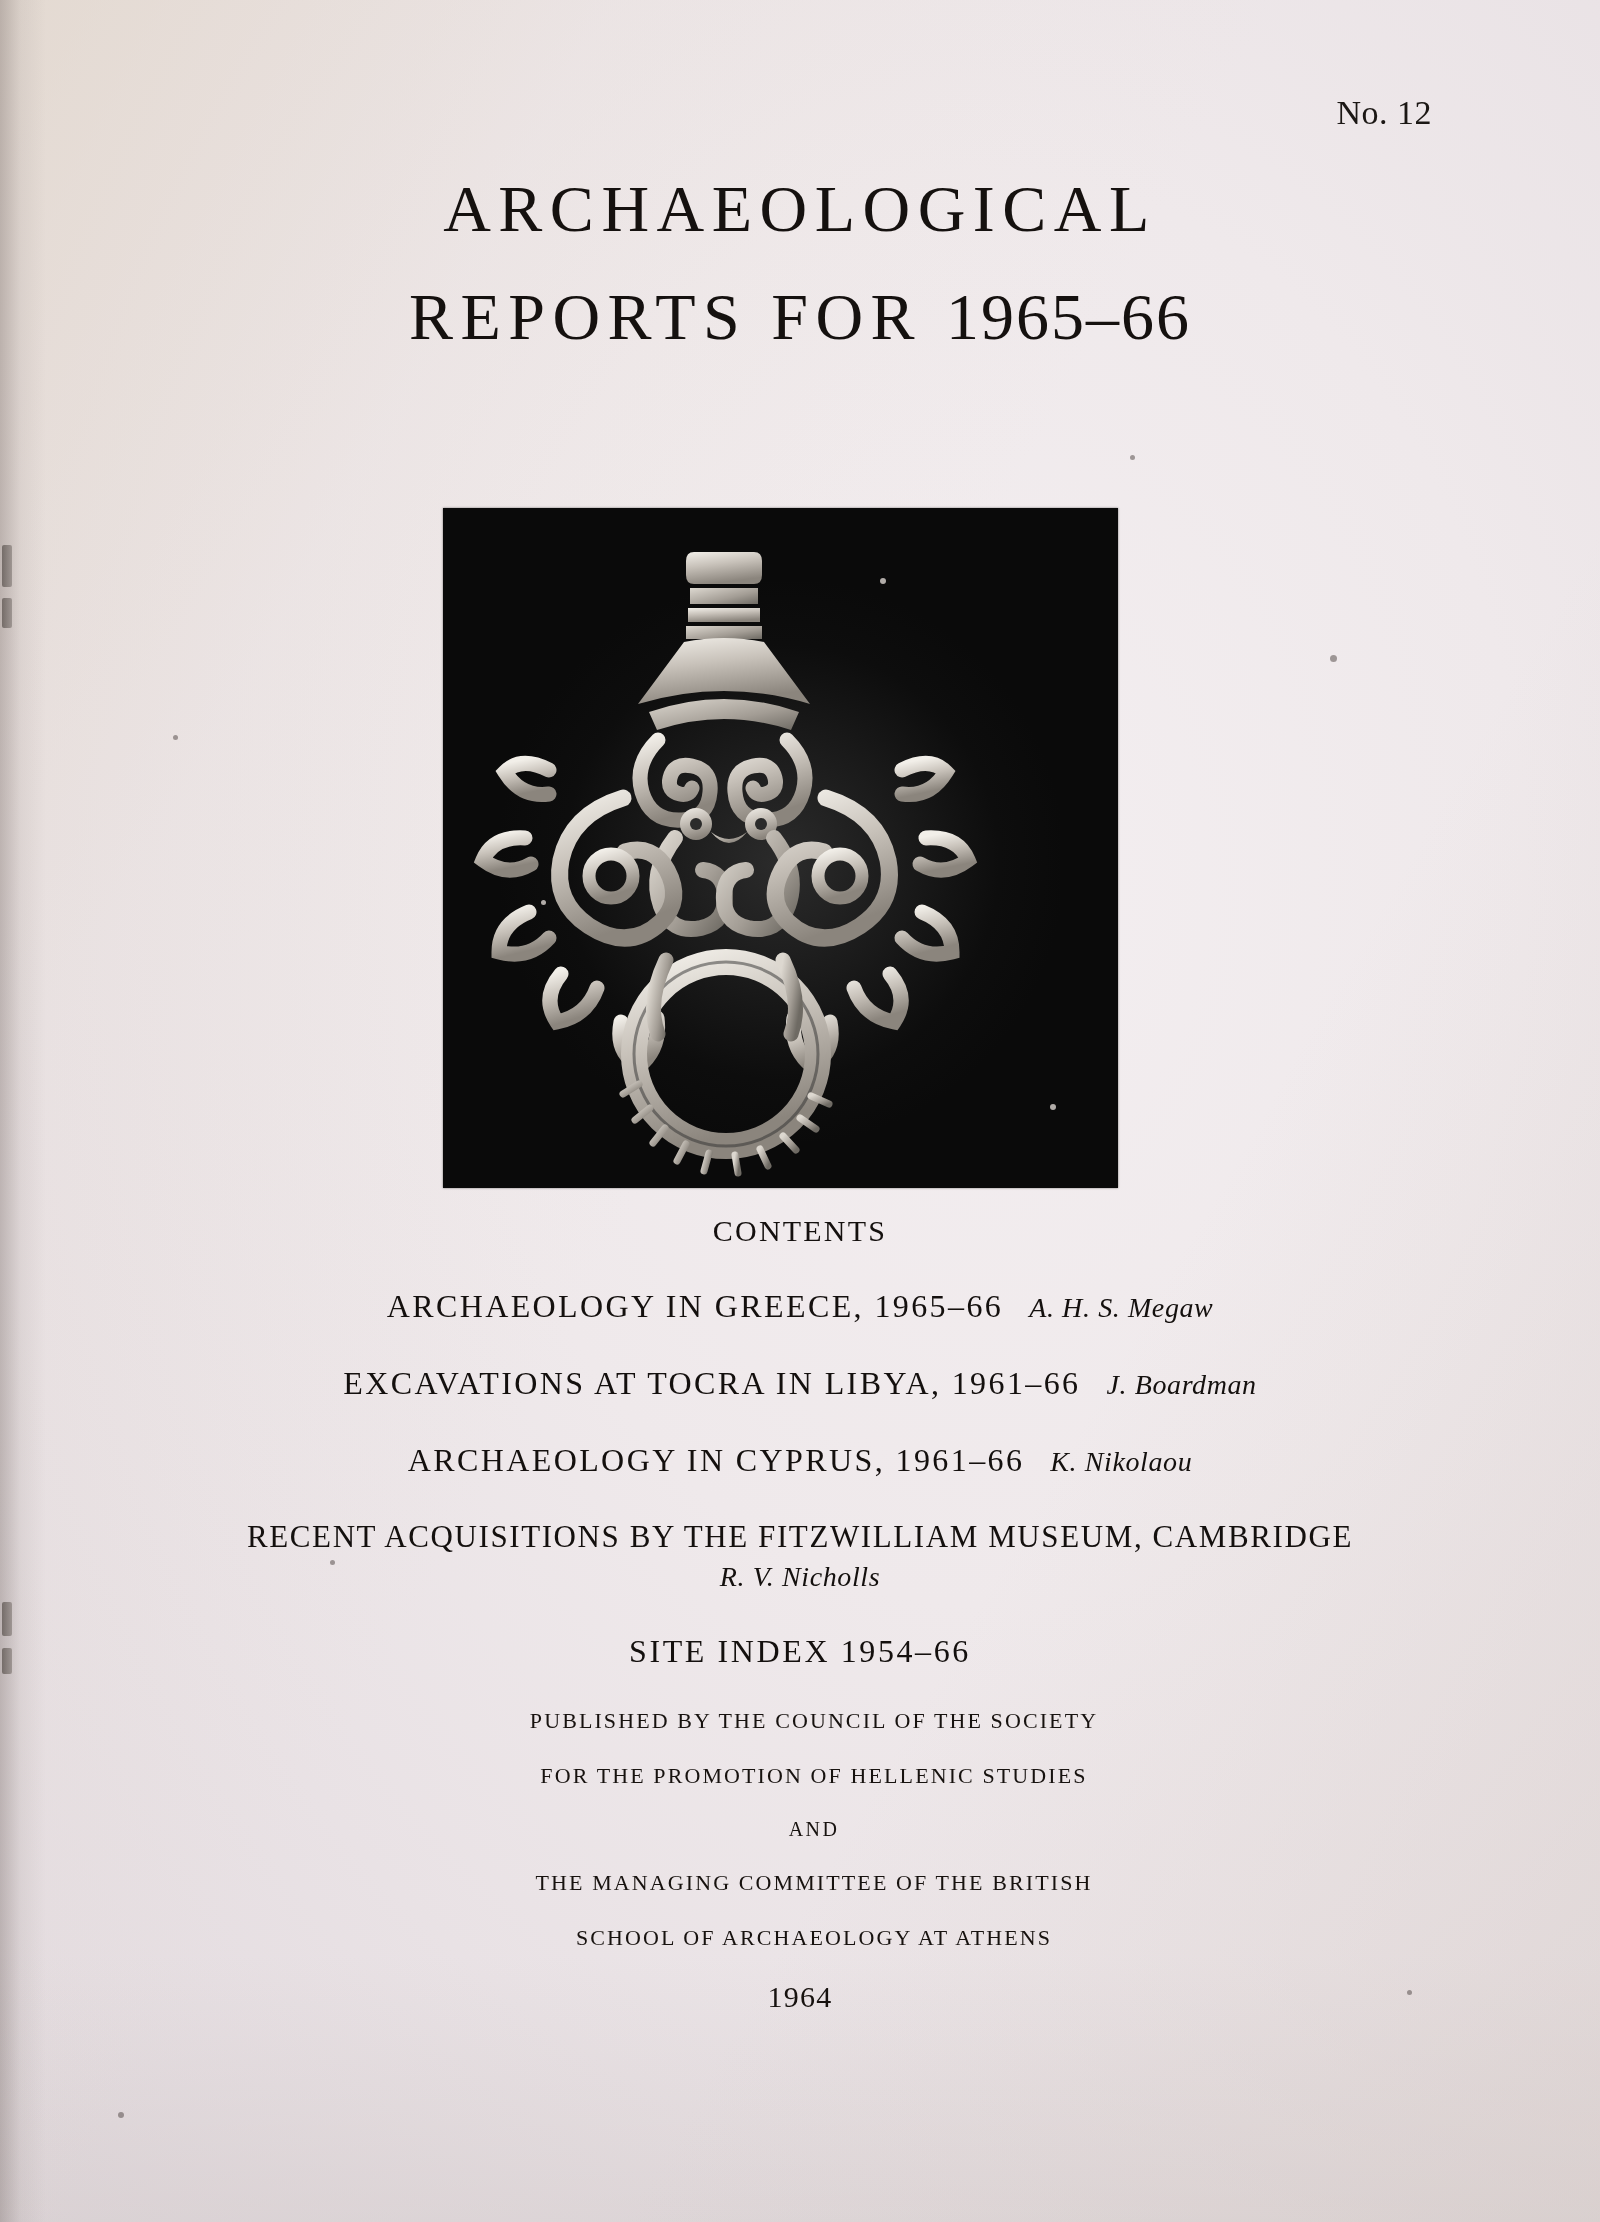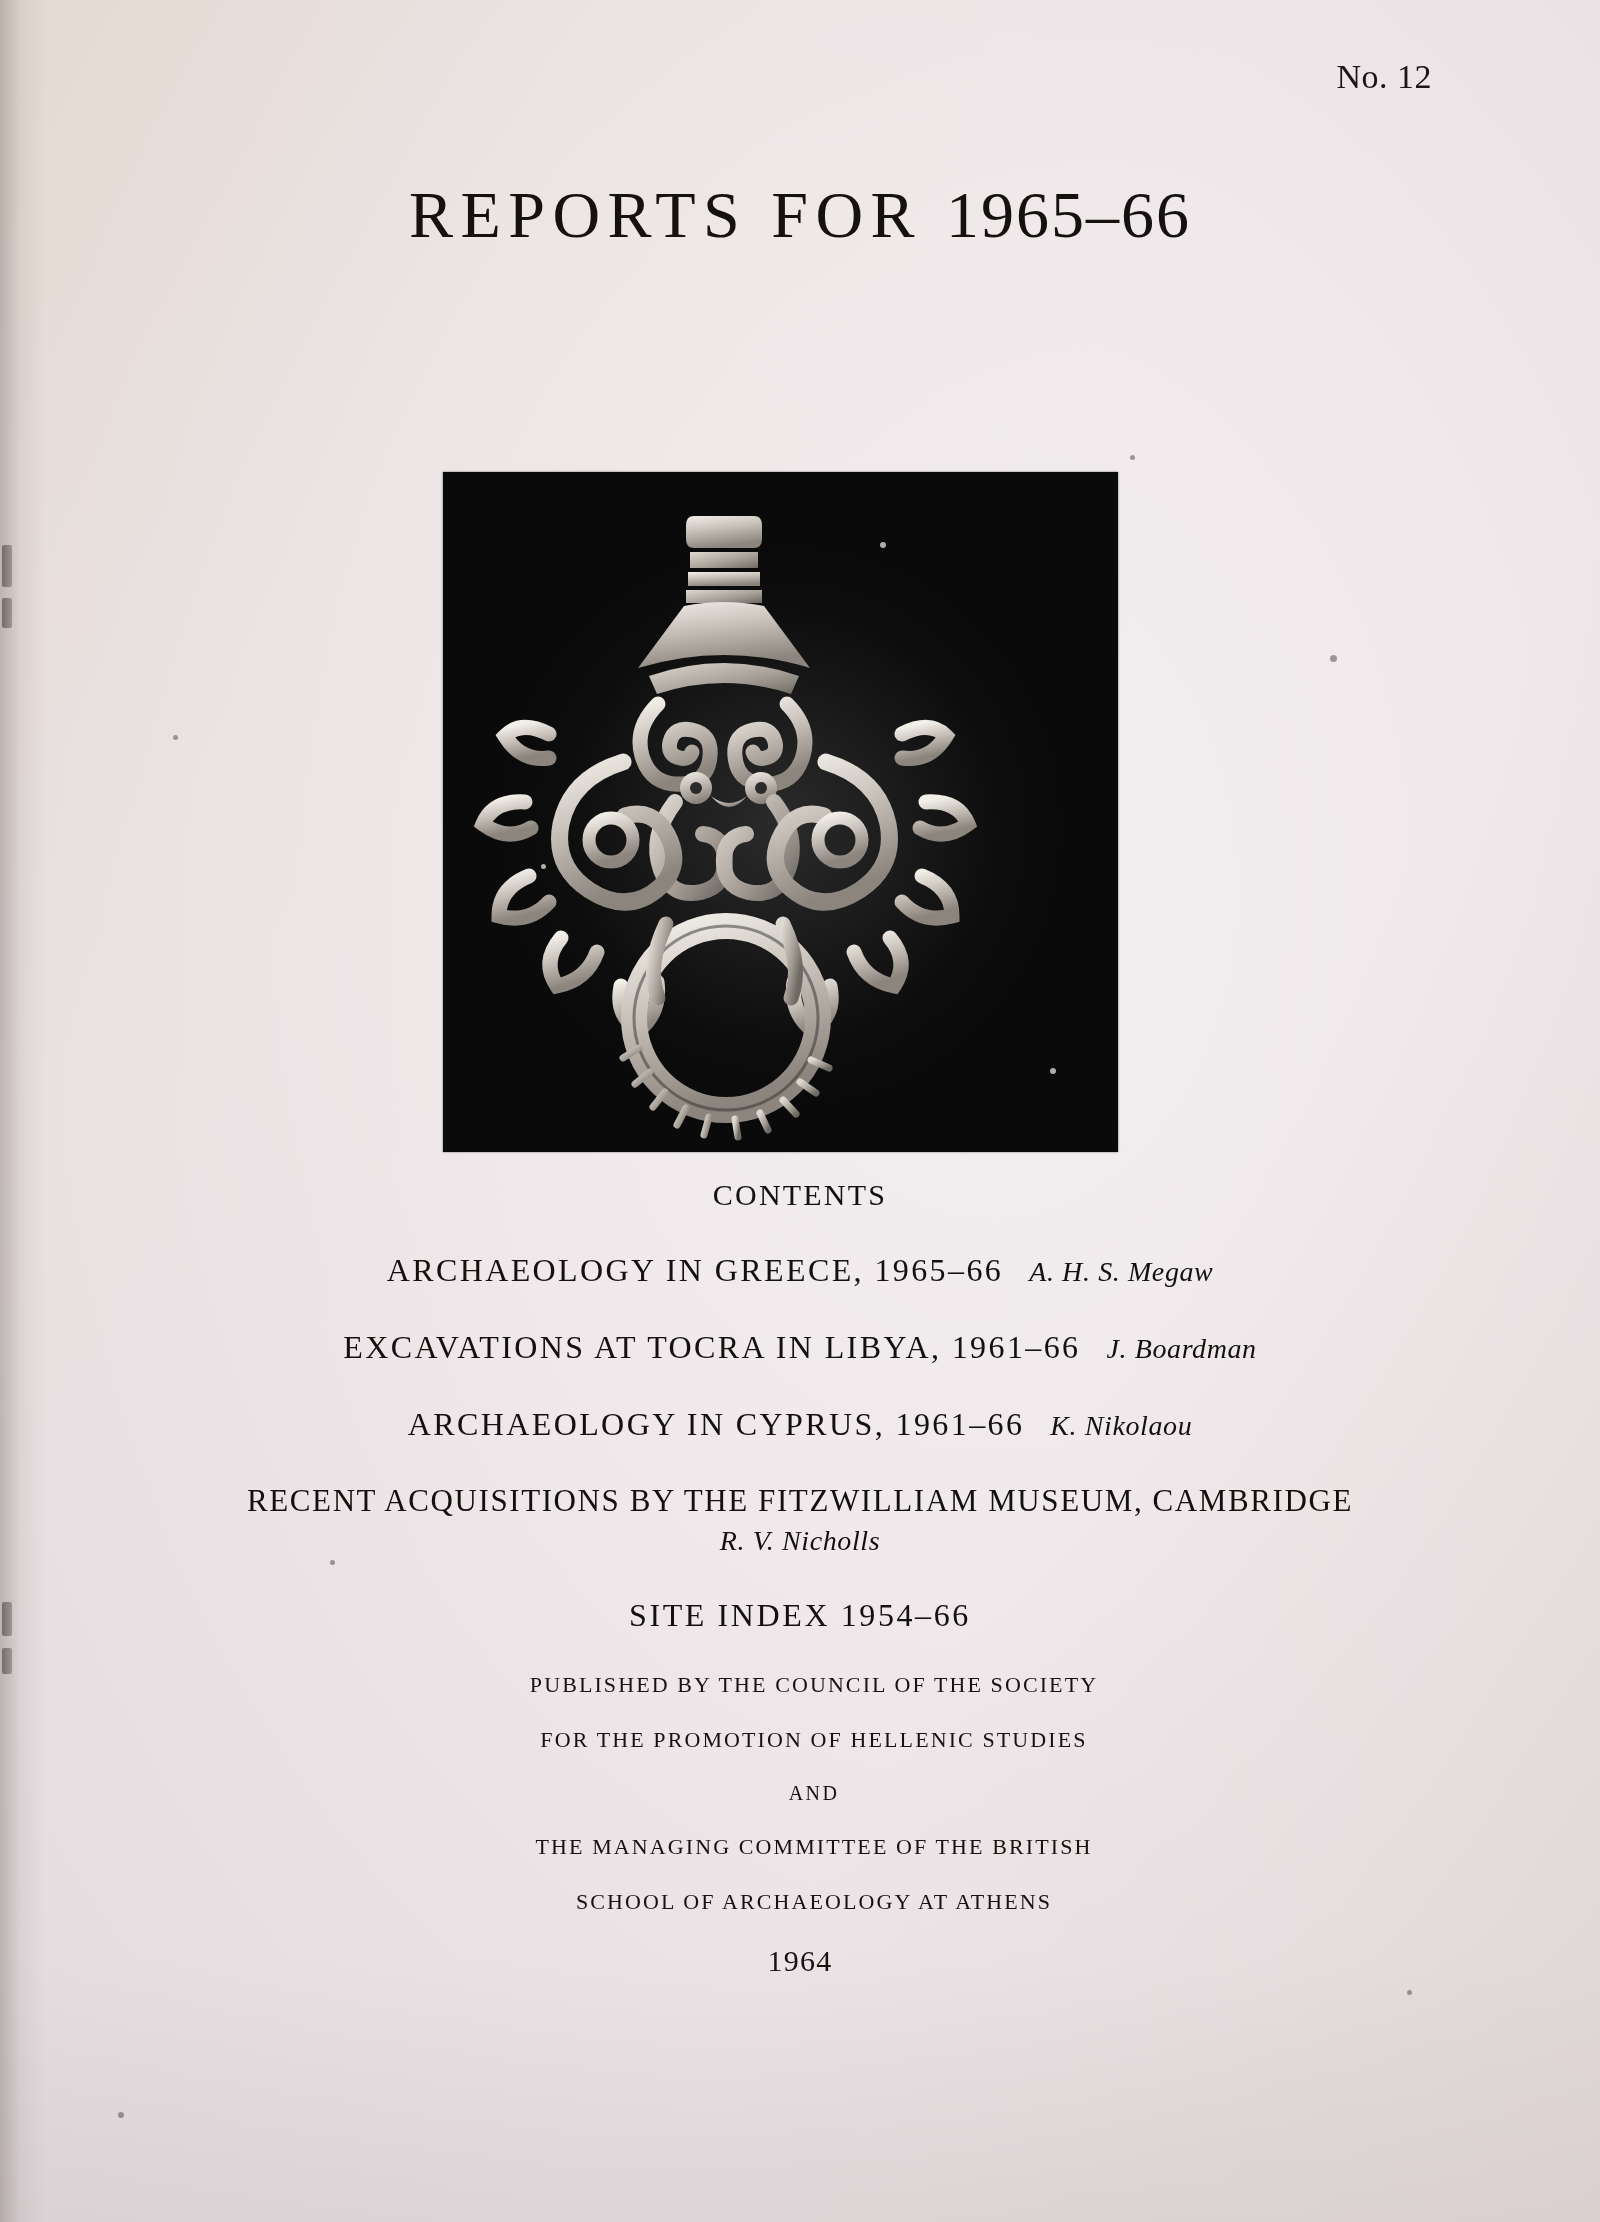--- a/index.html
+++ b/index.html
@@ -61,20 +61,21 @@
     background: rgba(90,80,78,0.55);
     border-radius: 50%;
     pointer-events: none;
   }
 
   .content {
     position: absolute;
     inset: 0;
     padding: 0 100px;
     box-sizing: border-box;
+    margin-top: 36px;
   }
 
   
   .issue-no {
     position: absolute;
     top: 58px;
     right: 168px;
     font-size: 34px;
     letter-spacing: .5px;
     color: #1b1714;
@@ -212,20 +213,21 @@
   <div class="speck" style="left:1130px;top:455px;width:5px;height:5px;"></div>
   <div class="speck" style="left:330px;top:1560px;width:5px;height:5px;"></div>
   <div class="speck" style="left:118px;top:2112px;width:6px;height:6px;"></div>
   <div class="speck" style="left:1407px;top:1990px;width:5px;height:5px;"></div>
 
   <div class="content">
 
     <div class="issue-no">No. 12</div>
 
     <div class="title-block">
+      <div class="title-line1">ARCHAEOLOGICAL</div>
       <div class="title-line2">
         <span>REPORTS FOR</span>
         <span class="years">1965–66</span>
       </div>
     </div>
 
     <div class="plate">
       <div class="glow"></div>
       <svg viewBox="0 0 675 680" width="675" height="680" aria-hidden="true">
         <defs>

